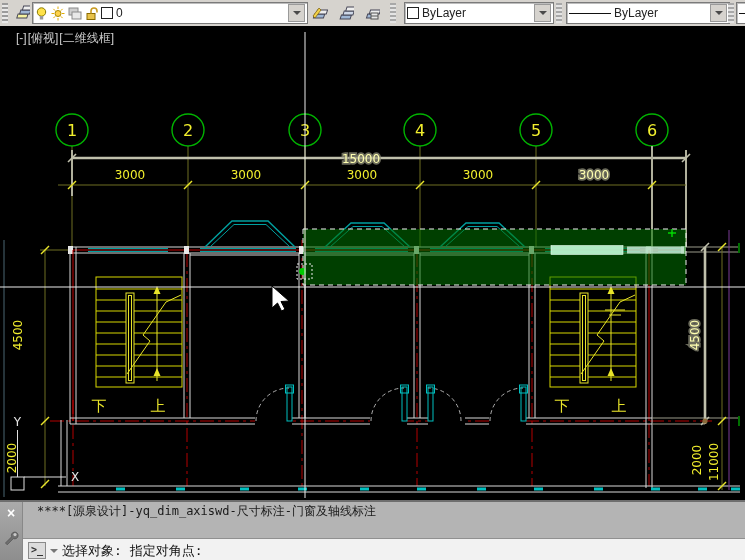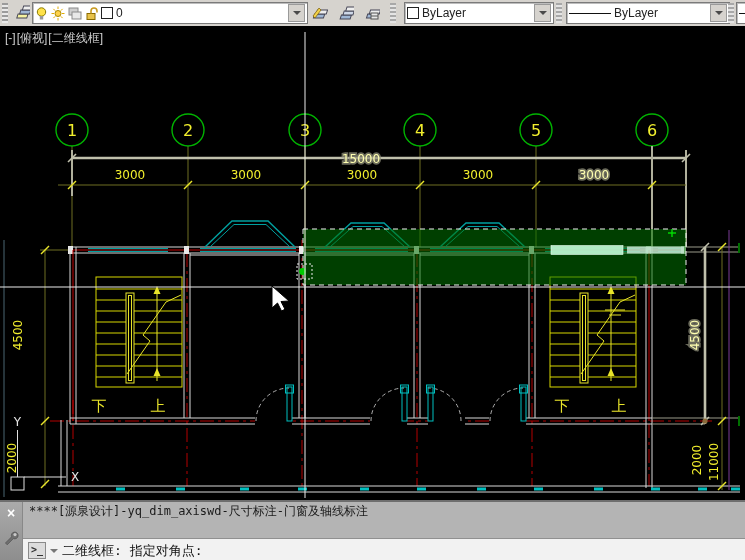--- a/index.html
+++ b/index.html
@@ -20,40 +20,40 @@
              display:flex;align-items:center;justify-content:center;}
   .caret{width:0;height:0;border-left:4px solid transparent;border-right:4px solid transparent;
          border-top:4px solid #4a4a4a;}
   .swatch{width:10px;height:10px;background:#fff;border:1px solid #222;}
   .vsep{position:absolute;top:3px;width:6px;height:20px;
         background:repeating-linear-gradient(#a8a8a8 0 2px,#e4e4e4 2px 4px);}
   .ltline{width:42px;height:0;border-top:1px solid #111;}
 
   
   .canvas{position:absolute;left:0;top:26px;width:745px;height:474px;background:#000;}
-  .vplabel{position:absolute;left:5px;top:4px;z-index:5;font-size:12px;color:#cfcfcf;
+  .vplabel{position:absolute;left:16px;top:4px;z-index:5;font-size:12px;color:#cfcfcf;
            letter-spacing:0;}
   .vplabel span{margin-right:1px;cursor:default;}
   svg text{font-family:"DejaVu Sans","Liberation Sans",sans-serif;}
   .dimtxt{fill:#f2ef2d;font-size:12px;}
   .bubbletxt{fill:#f2ef2d;font-size:16px;}
   .stairtxt{fill:#e8e42a;font-size:15px;}
   .ucstxt{fill:#e6e6e6;font-size:12px;}
   .hitxt{fill:#ffffb0;font-size:12px;}
 
   
   .cmdpanel{position:absolute;left:0;top:500px;width:745px;height:60px;background:#b4b4b4;
             border-top:2px solid #6e6e6e;display:flex;}
   .cmdside{width:22px;background:linear-gradient(#ababab,#8d8d8d);display:flex;flex-direction:column;
            align-items:center;border-right:1px solid #888;}
   .cmdx{color:#fff;font-size:14px;font-weight:bold;line-height:22px;cursor:pointer;}
   .cmdwrench{margin-top:6px;cursor:pointer;}
   .cmdmain{flex:1;display:flex;flex-direction:column;}
   .cmdhist{flex:1;padding:2px 6px 0 6px;font-family:"DejaVu Sans Mono","Liberation Mono",monospace;
-           font-size:12px;line-height:15px;color:#1a1a1a;background:#b4b4b4;white-space:pre;}
+           font-size:12px;line-height:15px;color:#1a1a1a;background:#b4b4b4;white-space:pre;margin-left:8px;}
   .cmdprompt{height:23px;background:#f2f2f2;border-top:1px solid #909090;display:flex;
              align-items:center;gap:4px;padding:0 5px;
              font-family:"DejaVu Sans Mono","Liberation Mono",monospace;font-size:13px;color:#111;}
   .picon{width:16px;height:15px;border:1px solid #8a8a8a;background:#dcdcdc;color:#333;
          font-size:10px;line-height:14px;text-align:center;font-weight:bold;}
   .pcaret{width:0;height:0;border-left:4px solid transparent;border-right:4px solid transparent;
           border-top:4px solid #777;}
 </style>
 </head>
 <body>
@@ -475,18 +475,18 @@
       <svg class="cmdwrench" width="16" height="16">
         <path d="M4.2,14.8 l-1.8,-1.8 6.2,-6.2 a3.4,3.4 0 1 1 1.8,1.8 z" fill="#6f6f6f" stroke="#4a4a4a" stroke-width="0.6"></path>
         <circle cx="12" cy="4.6" r="1.6" fill="#c9c9c9"></circle>
       </svg>
     </div>
     <div class="cmdmain">
       <div class="cmdhist"><div>****[源泉设计]-yq_dim_axiswd-尺寸标注-门窗及轴线标注</div></div>
       <div class="cmdprompt">
         <span class="picon">&gt;_</span>
         <span class="pcaret"></span>
-        <span>二维线框: 指定对角点:</span>
+        <span>选择对象: 指定对角点:</span>
       </div>
     </div>
   </div>
 
 </div>
 
 </body></html>

